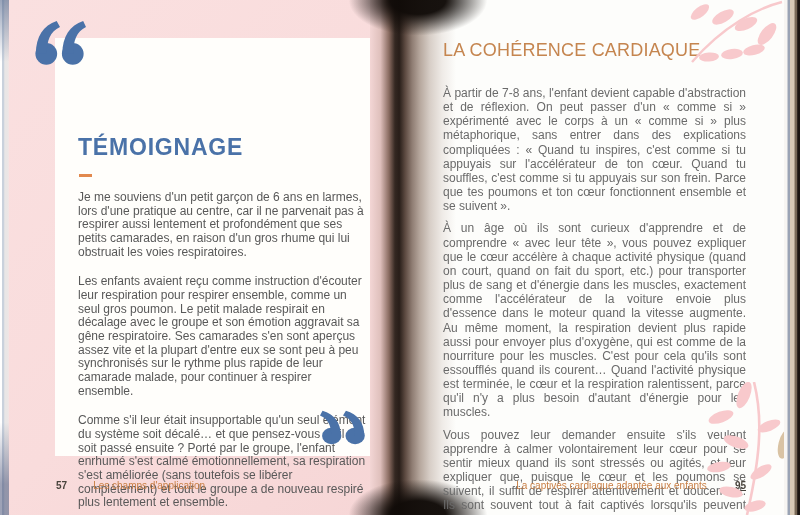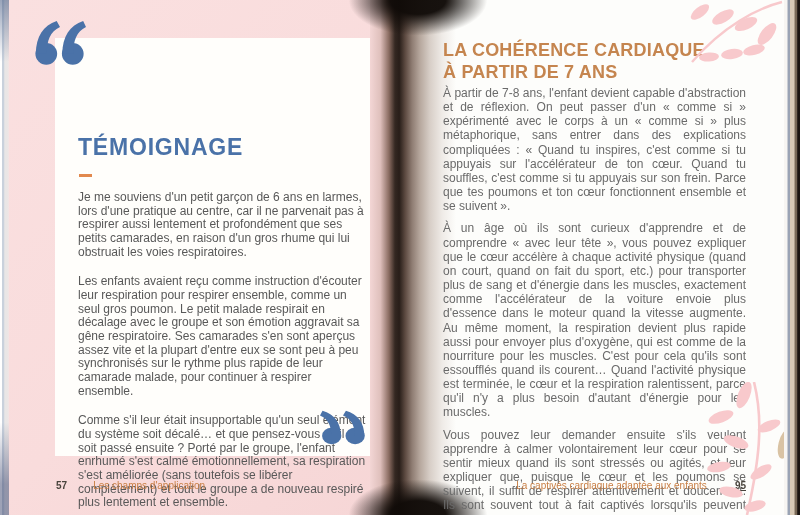--- a/index.html
+++ b/index.html
@@ -63,21 +63,21 @@
   }
   #spine-wedge-top{top:-36px;}
   #spine-wedge-bottom{top:479px;}
   
   #right-page{
     position:absolute;left:430px;top:0;width:356px;height:515px;
     background:#fdfdfb;
   }
   #right-heading{
     position:absolute;left:443px;top:40px;margin:0;width:300px;
-    font-size:18px;font-weight:bold;line-height:1.2;letter-spacing:.2px;color:#c5854f;
+    font-size:18px;font-weight:normal;line-height:1.2;letter-spacing:.2px;color:#c5854f;
   }
   #right-body{
     position:absolute;left:443px;top:86px;width:303px;
     font-size:12px;line-height:1.18;color:#6a6a6a;text-align:justify;
   }
   #right-body p{margin:0 0 8px 0;}
   .italic{}
   
   .footer{position:absolute;top:480px;font-size:10px;}
   #footer-left{left:47px;}
@@ -138,21 +138,20 @@
   </div>
 
   <div id="right-page"></div>
 
   <div id="book-spine"></div>
   <div class="spine-wedge" id="spine-wedge-top"></div>
   <div class="spine-wedge" id="spine-wedge-bottom"></div>
 
   <h1 id="right-heading">
     <span>LA COHÉRENCE CARDIAQUE</span><br>
-    <span>À PARTIR DE 7 ANS</span>
   </h1>
 
   <div id="right-body">
     <p>À partir de 7-8 ans, l'enfant devient capable d'abstraction et de réflexion. On peut passer d'un « comme si » expérimenté avec le corps à un « comme si » plus métaphorique, sans entrer dans des explications compliquées : « Quand tu inspires, c'est comme si tu appuyais sur l'accélérateur de ton cœur. Quand tu souffles, c'est comme si tu appuyais sur son frein. Parce que tes poumons et ton cœur fonctionnent ensemble et se suivent ».</p>
     <p>À un âge où ils sont curieux d'apprendre et de comprendre « avec leur tête », vous pouvez expliquer que le cœur accélère à chaque activité physique (quand on court, quand on fait du sport, etc.) pour transporter plus de sang et d'énergie dans les muscles, exactement comme l'accélérateur de la voiture envoie plus d'essence dans le moteur quand la vitesse augmente. Au même moment, la respiration devient plus rapide aussi pour envoyer plus d'oxygène, qui est comme de la nourriture pour les muscles. C'est pour cela qu'ils sont essoufflés quand ils courent… Quand l'activité physique est terminée, le cœur et la respiration ralentissent, parce qu'il n'y a plus besoin d'autant d'énergie pour les muscles.</p>
     <p><span>Vous pouvez leur demander ensuite s'ils veulent apprendre à calmer volontairement leur cœur pour se sentir mieux quand ils sont stressés ou agités, et leur expliquer que, puisque le cœur et les poumons se suivent, il suffit de respirer attentivement et doucement. Ils sont souvent tout à fait captivés lorsqu'ils peuvent observer en direct leur nouveau pouvoir magique, grâce à un logiciel de </span><span class="italic">biofeedback</span><span> !</span></p>
   </div>
 
   <div class="footer" id="footer-right">
     <span class="running-title">La captivés cardiaque adaptée aux enfants</span><span class="page-number">95</span>

